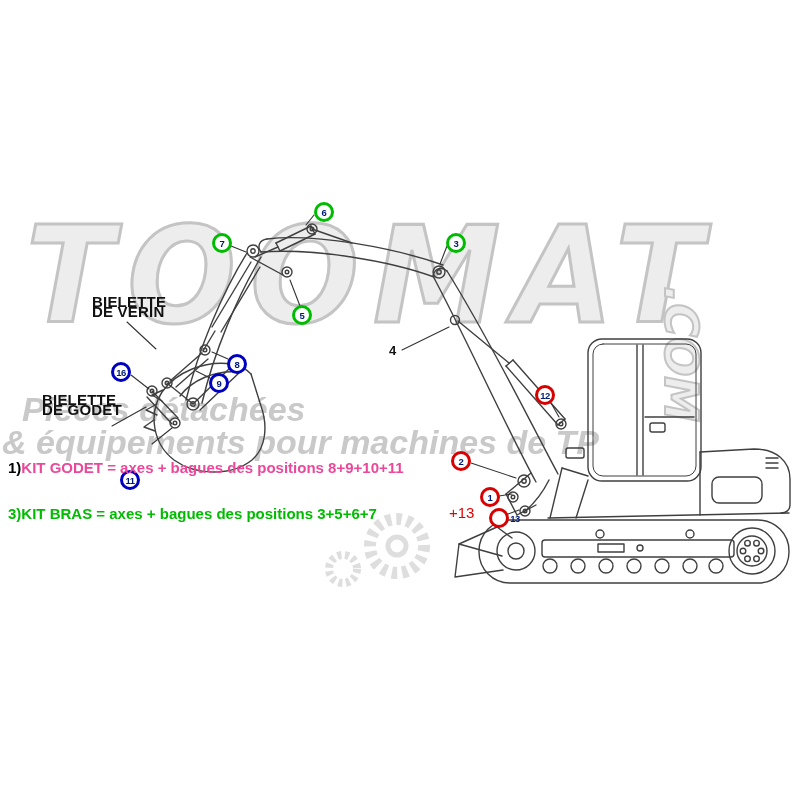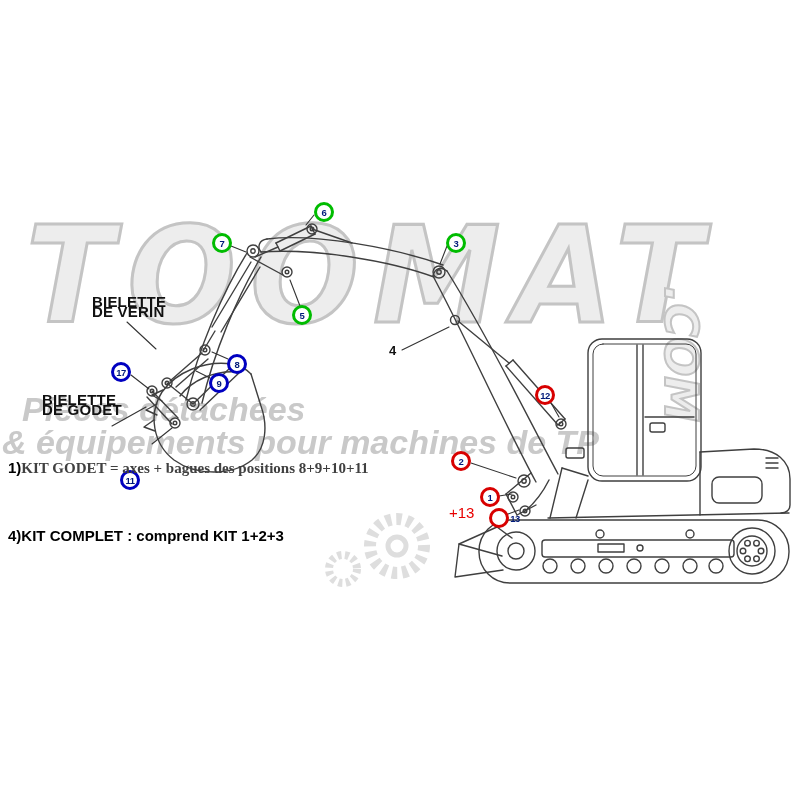--- a/index.html
+++ b/index.html
@@ -254,39 +254,39 @@
   <div class="marker kit-bras" style="left: 292px; top: 305px; border-color: rgb(0, 188, 0);">
     <span style="color: rgb(0, 26, 122);">5</span>
     </div>
   <div class="marker kit-godet" style="left: 227px; top: 354px; border-color: rgb(0, 0, 192);">
     <span style="color: rgb(0, 26, 122);">8</span>
     </div>
   <div class="marker kit-godet" style="left: 209px; top: 373px; border-color: rgb(0, 0, 192);">
     <span style="color: rgb(0, 26, 122);">9</span>
     </div>
   <div class="marker kit-godet" style="left: 111px; top: 362px; border-color: rgb(0, 0, 192);">
-    <span style="color: rgb(0, 26, 122);">17</span>
+    <span style="color: rgb(0, 26, 122);">16</span>
     </div>
   <div class="marker kit-godet" style="left: 120px; top: 440px; border-color: rgb(0, 0, 192); margin-top: 30px;">
     <span style="color: rgb(0, 26, 122);">11</span>
     </div>
   <div class="marker kit-pied" style="left: 535px; top: 385px; border-color: rgb(216, 0, 0);">
     <span style="color: rgb(0, 26, 122);">12</span>
     </div>
   <div class="marker kit-pied" style="left: 451px; top: 451px; border-color: rgb(216, 0, 0);">
     <span style="color: rgb(0, 26, 122);">2</span>
     </div>
   <div class="marker kit-pied" style="left: 480px; top: 487px; border-color: rgb(216, 0, 0);">
     <span style="color: rgb(0, 26, 122);">1</span>
     </div>
   <div class="marker kit-pied" style="left: 489px; top: 508px; border-color: rgb(216, 0, 0);">
     <span style="color: rgb(0, 26, 122); margin-left: 32px;">13</span>
     </div>
 
   <div class="legend-line" style="top:459px">
-    <span style="color: rgb(0, 0, 0);">1)</span><span style="color: #404040; font-family: Liberation Serif, serif;">KIT GODET = axes + bagues des positions 8+9+10+11</span>
+    <span style="color: rgb(0, 0, 0);">1)</span><span style="color: #ec4899;">KIT GODET = axes + bagues des positions 8+9+10+11</span>
   </div>
-  <div class="legend-line" style="top:527px">
-    <span style="color: rgb(0, 0, 0);">4)</span><span style="color: rgb(0, 0, 0);">KIT COMPLET : comprend KIT 1+2+3</span>
+  <div class="legend-line" style="top:505px">
+    <span style="color: rgb(0, 188, 0);">3)</span><span style="color: rgb(0, 188, 0);">KIT BRAS = axes + bagues des positions 3+5+6+7</span>
   </div>
   <div class="legend-extra" style="left: 449px; top: 504px; color: rgb(232, 0, 0);">+13</div>
 
 </div>
 
 </body></html>

